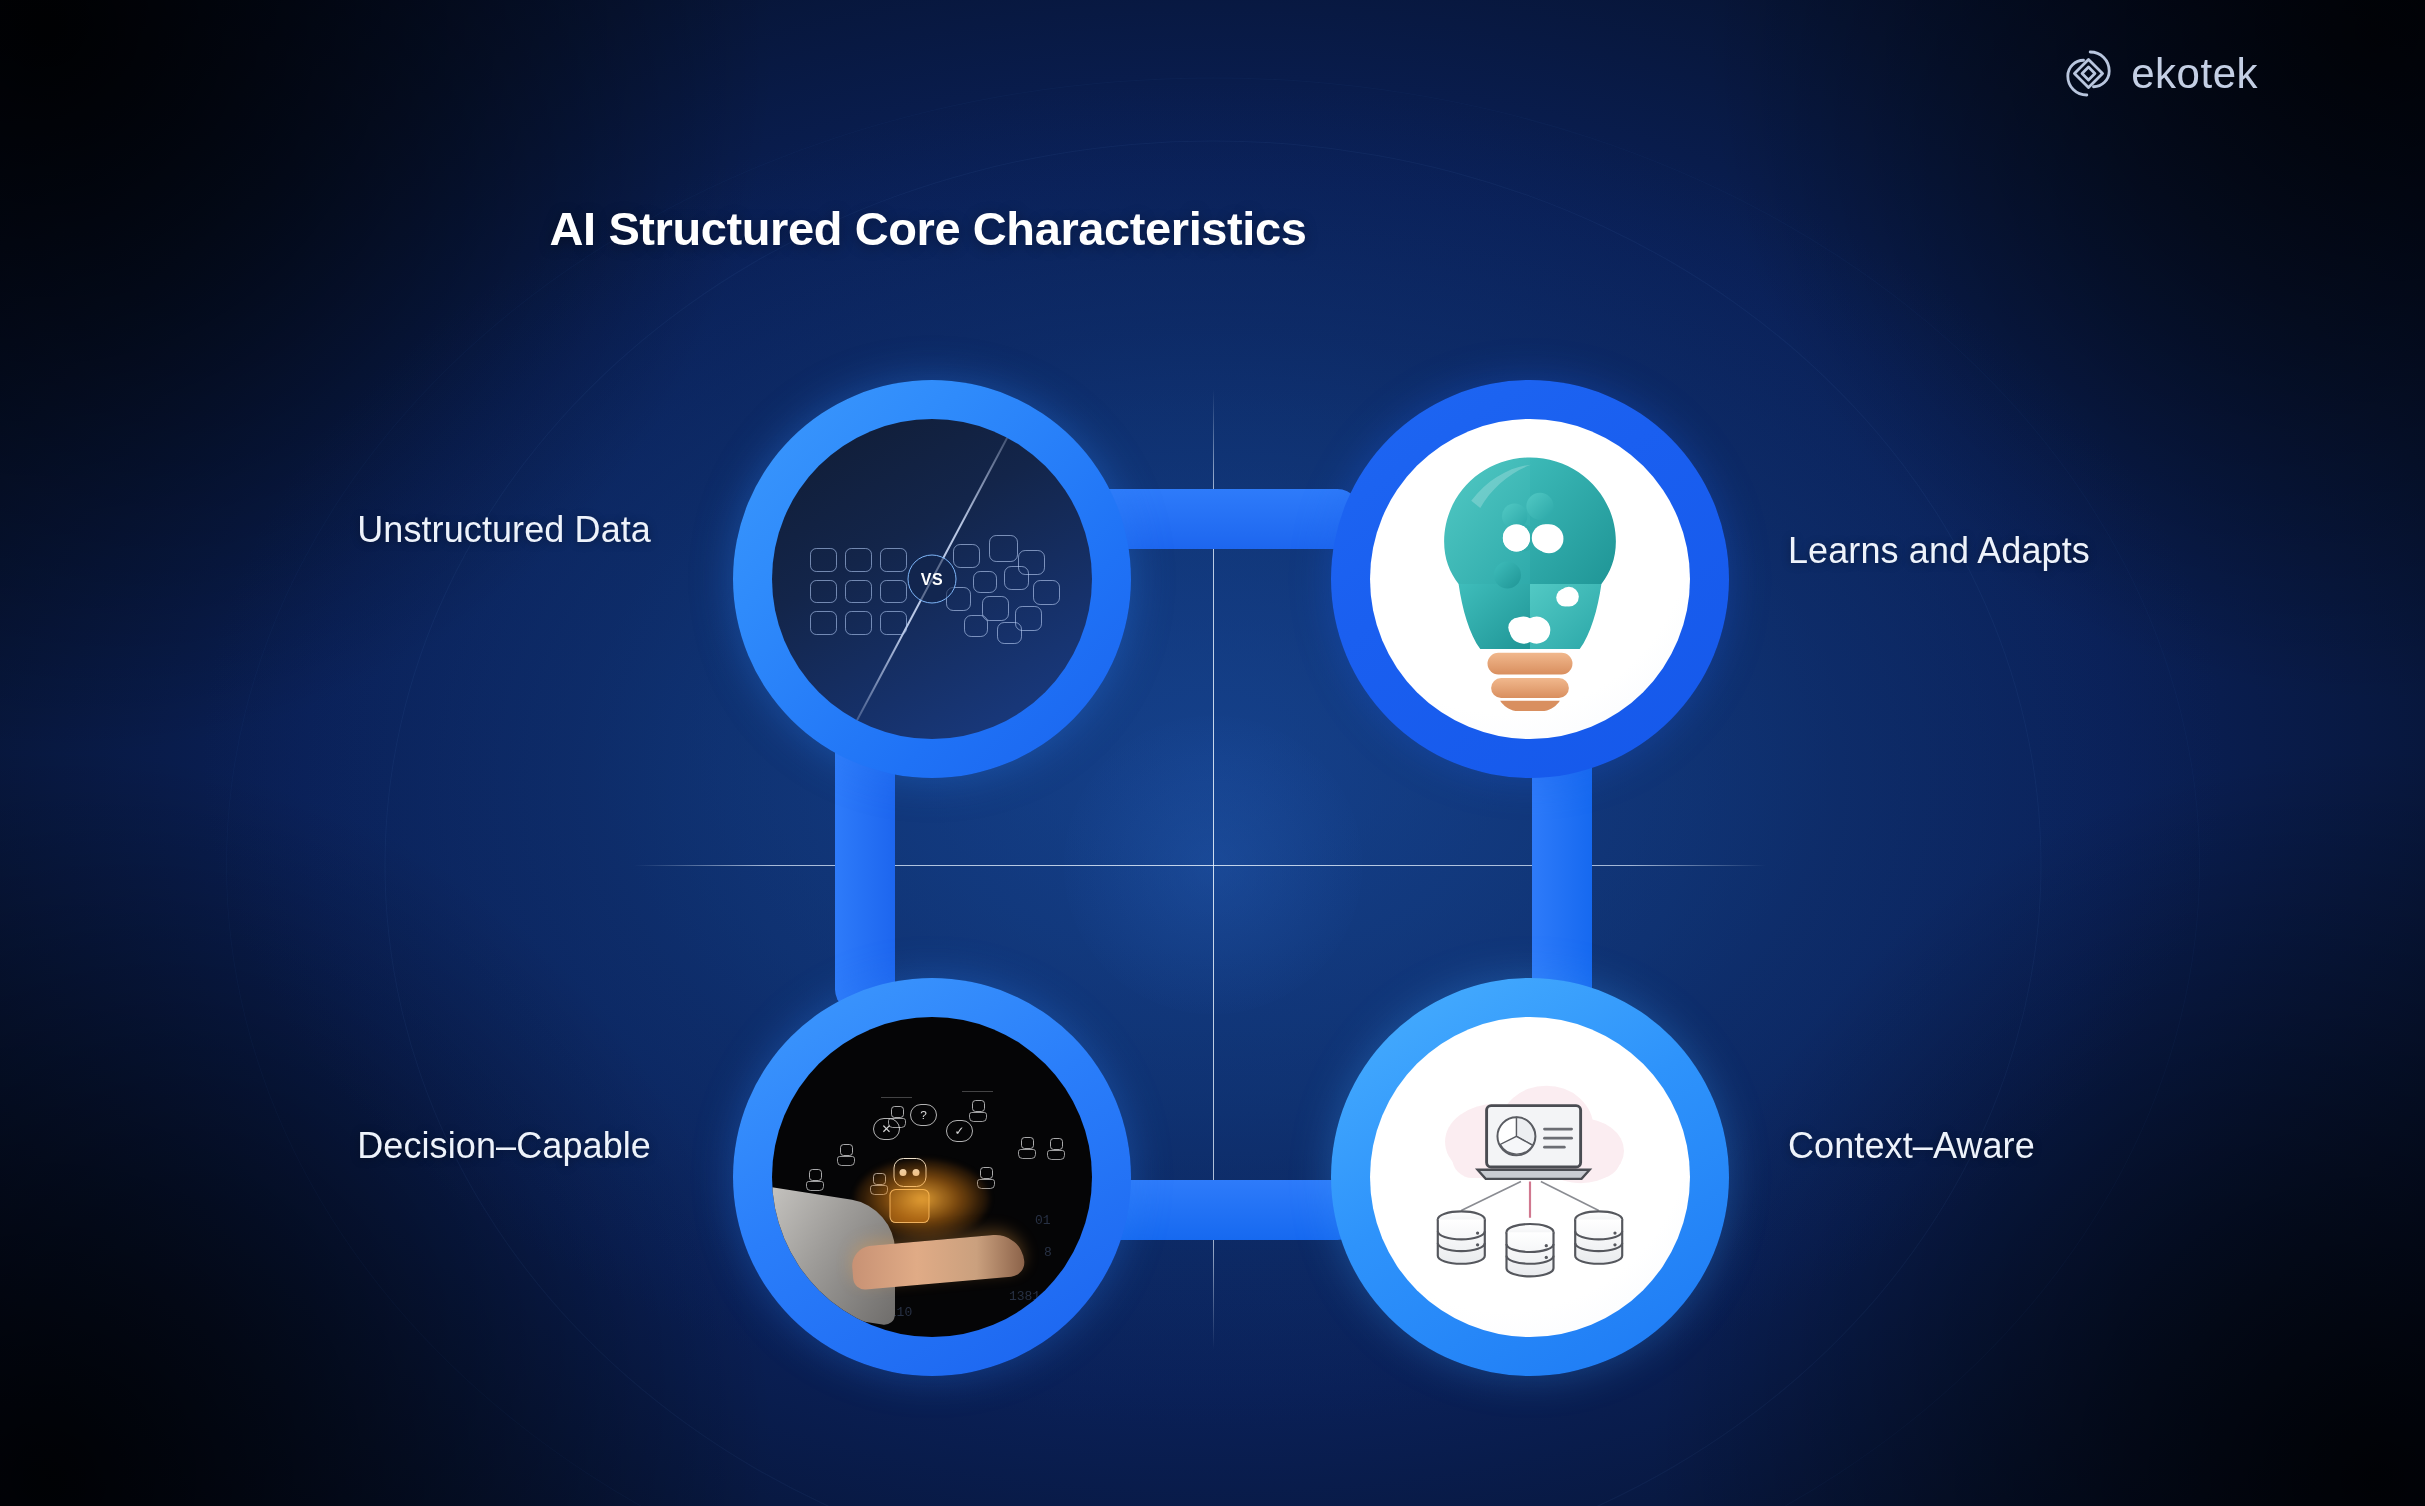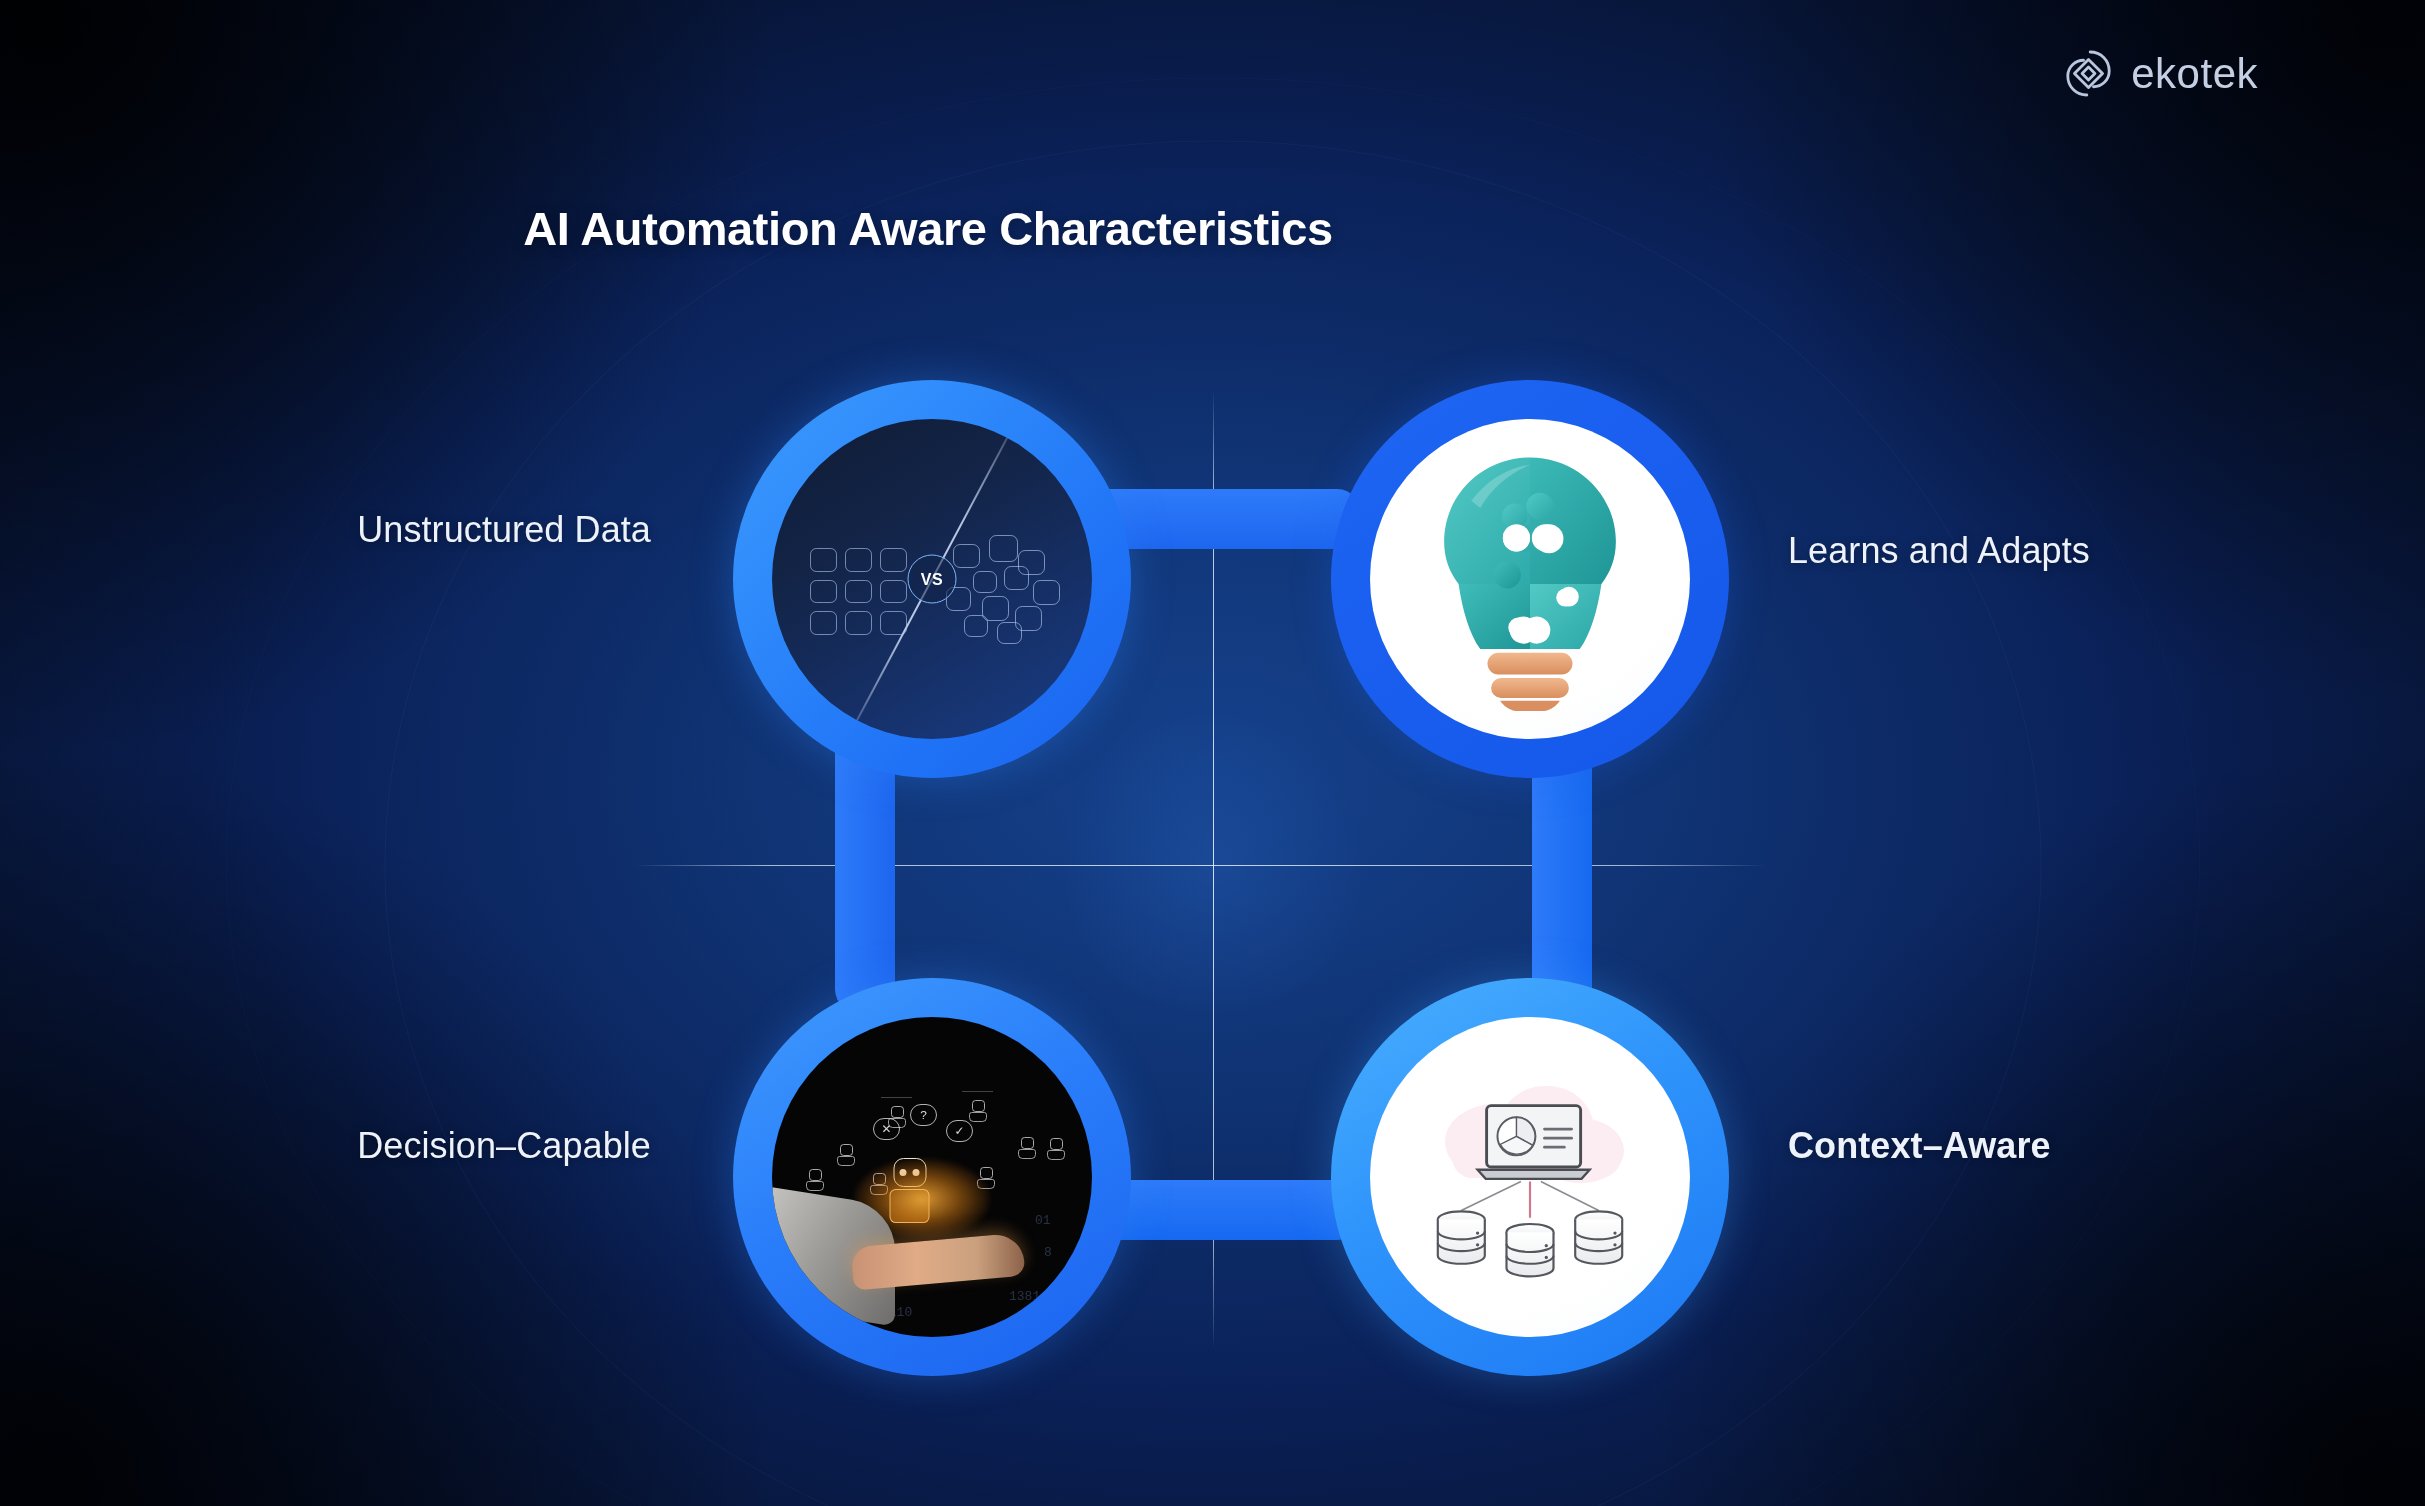--- a/index.html
+++ b/index.html
@@ -239,21 +239,21 @@
   .label{
     position:absolute;
     color:#eef3fb;
     font-size:36px; line-height:1.28;
     letter-spacing:0.1px;
     text-shadow:0 0.9px 9px rgba(0,0,0,.35);
   }
   #label-tl{ right:1775px; top:507px; width:579px; text-align:right; }
   #label-tr{ left:1788px;  top:528px; width:634px; text-align:left; }
   #label-bl{ right:1775px; top:1123px; width:579px; text-align:right; }
-  #label-br{ left:1788px;  top:1123px; width:634px; text-align:left;font-weight:bold; }
+  #label-br{ left:1788px;  top:1123px; width:634px; text-align:left; }
 </style>
 </head>
 <body>
 
 <div id="bg-base"></div>
 <div id="bg-vignette"></div>
 <div class="bg-ring" id="bg-ring-1"></div>
 <div class="bg-ring" id="bg-ring-2"></div>
 <div id="bg-soft-center"></div>
 
@@ -262,21 +262,21 @@
     <g fill="none" stroke="#b9c6de" stroke-width="3.4" stroke-linejoin="round" stroke-linecap="round">
       <path d="M34 6 C47 6 57 16 57 29 C57 40 48 48 38 48"></path>
       <path d="M30 58 C17 58 7 48 7 35 C7 24 16 16 26 16"></path>
       <rect x="20" y="20" width="24" height="24" transform="rotate(45 32 32)"></rect>
       <rect x="26.5" y="26.5" width="11" height="11" transform="rotate(45 32 32)"></rect>
     </g>
   </svg>
   <div id="logo-text">ekotek</div>
 </div>
 
-<div id="page-title"><span>AI Automation Aware Characteristics</span></div>
+<div id="page-title"><span>AI Structured Core Characteristics</span></div>
 
 <div id="crosshair-h"></div>
 <div id="crosshair-v"></div>
 
 <div id="loop">
   <div class="band band-h" id="band-top"></div>
   <div class="band band-h" id="band-bottom"></div>
   <div class="band band-v" id="band-left"></div>
   <div class="band band-v" id="band-right"></div>
 </div>

